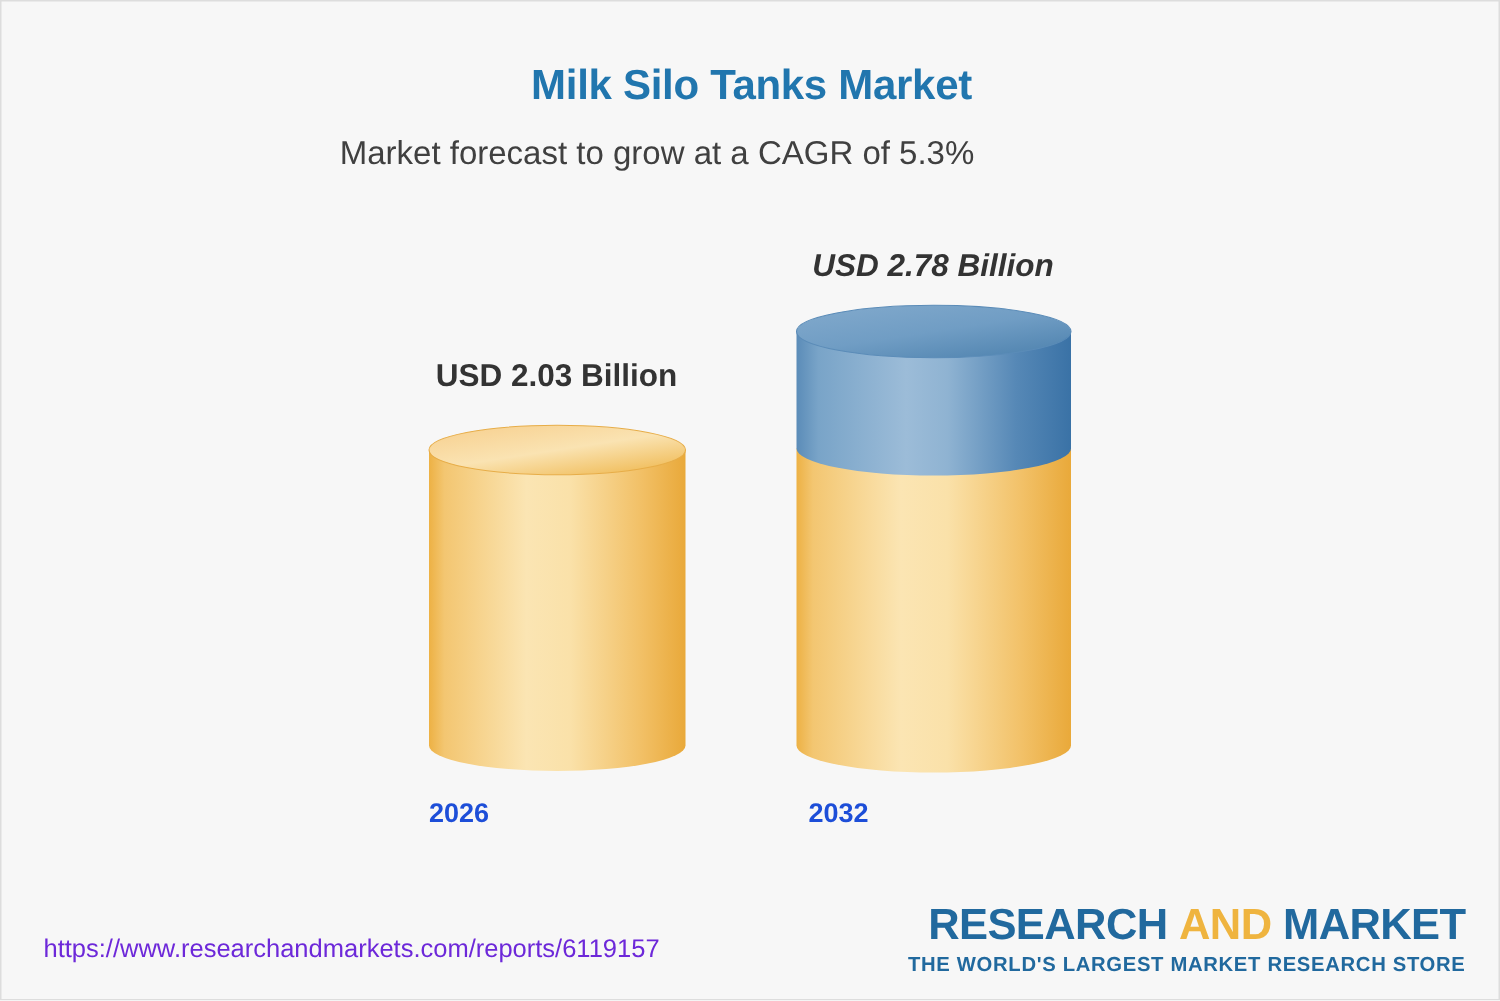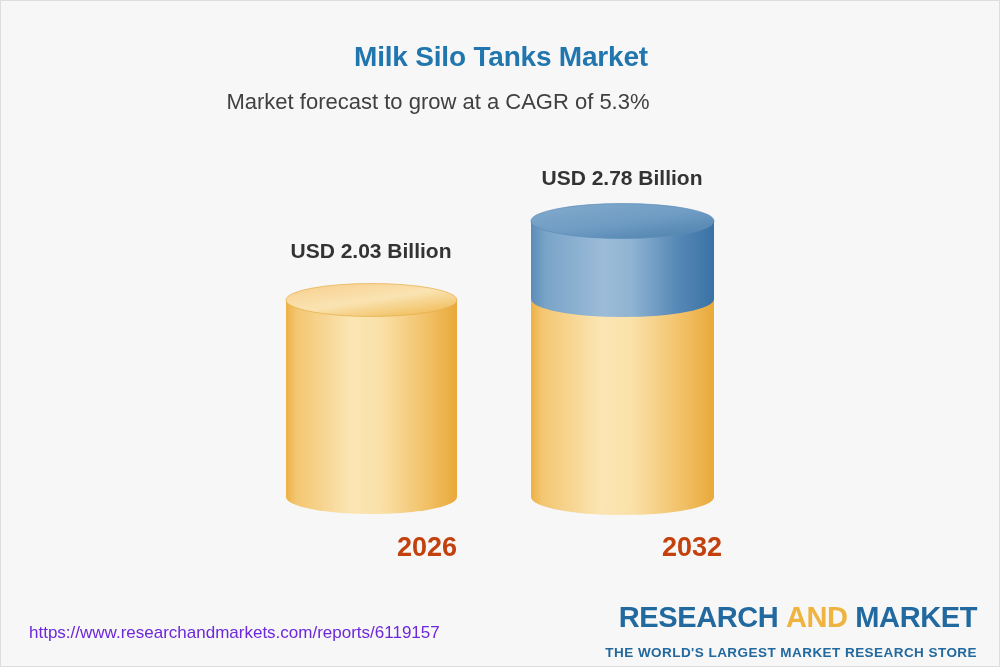--- a/index.html
+++ b/index.html
@@ -60,24 +60,24 @@
     text-align: center;
     font-size: 21px;
     font-weight: bold;
     color: #333333;
     white-space: nowrap;
   }
 
   
   .cat-label {
     position: absolute;
-    text-align: right;
-    font-size: 27px;
-    font-weight: bold;
-    color: #c2410c;
+    text-align: left;
+    font-size: 18px;
+    font-weight: bold;
+    color: #1d4ed8;
     white-space: nowrap;
   }
 
   
   .cyl-svg {
     position: absolute;
     overflow: visible;
   }
 
   
@@ -103,21 +103,21 @@
     line-height: 1.05;
     white-space: nowrap;
   }
   .logo-blue { color: #21699e; }
   .logo-gold { color: #efb43f; }
   .logo-tag {
     font-size: 13.5px;
     font-weight: bold;
     color: #21699e;
     letter-spacing: 0.45px;
-    margin-top: 13px;
+    margin-top: 3px;
     white-space: nowrap;
   }
 </style>
 </head>
 <body>
 
 <div class="canvas">
 
   <div class="chart-title">Milk Silo Tanks Market</div>
 
@@ -144,21 +144,21 @@
         </linearGradient>
       </defs>
 
       <path d="M0,16 L0,213 A85.5,17 0 0 0 171,213 L171,16 Z" fill="url(#bodyYellow1)"></path>
 
       <ellipse cx="85.5" cy="16" rx="85.5" ry="16.5" fill="url(#topYellow1)" stroke="#e7ad48" stroke-width="0.7"></ellipse>
     </svg>
 
     <div class="cat-label" style="left:285px; top:531px; width:171px;">2026</div>
 
-    <div class="value-label" style="left:436px; top:165px; width:370px;">USD 2.78 Billion</div>
+    <div class="value-label" style="left:436px; top:165px; width:370px;font-style:italic;">USD 2.78 Billion</div>
 
     <svg class="cyl-svg" style="left:530px; top:202px;" width="183" height="313" viewBox="0 0 183 313">
       <defs>
         <linearGradient id="bodyBlue2" x1="0" y1="0" x2="1" y2="0">
           <stop offset="0" stop-color="#5b8cb8"></stop>
           <stop offset="0.08" stop-color="#79a4c8"></stop>
           <stop offset="0.40" stop-color="#9cbcd8"></stop>
           <stop offset="0.55" stop-color="#8fb3d2"></stop>
           <stop offset="0.80" stop-color="#5688b6"></stop>
           <stop offset="1" stop-color="#3a72a6"></stop>

